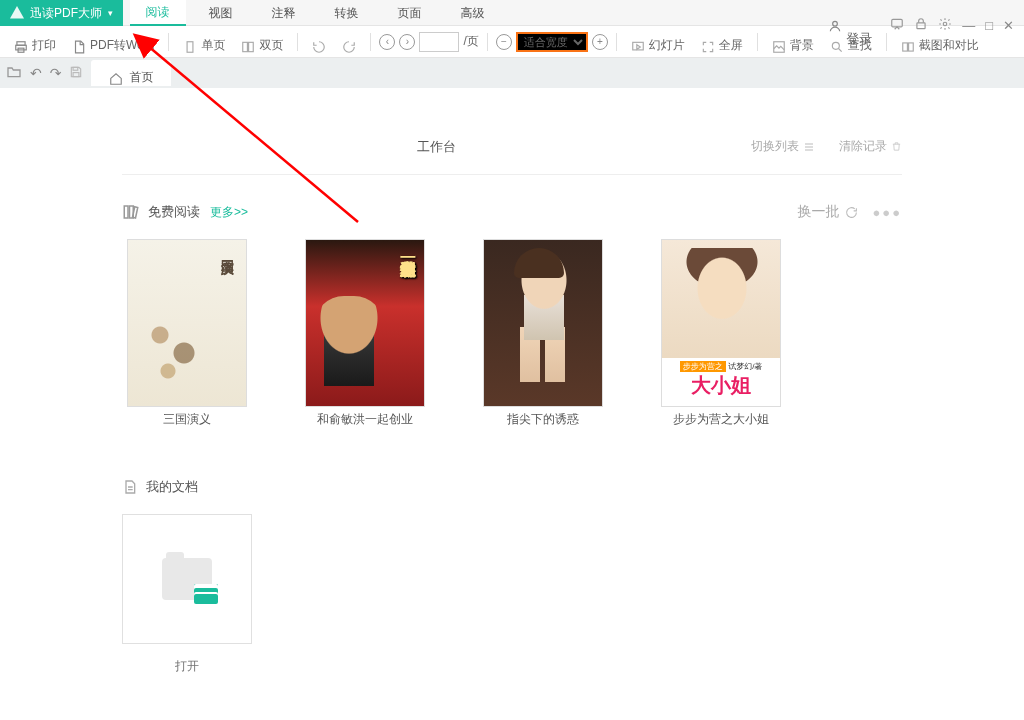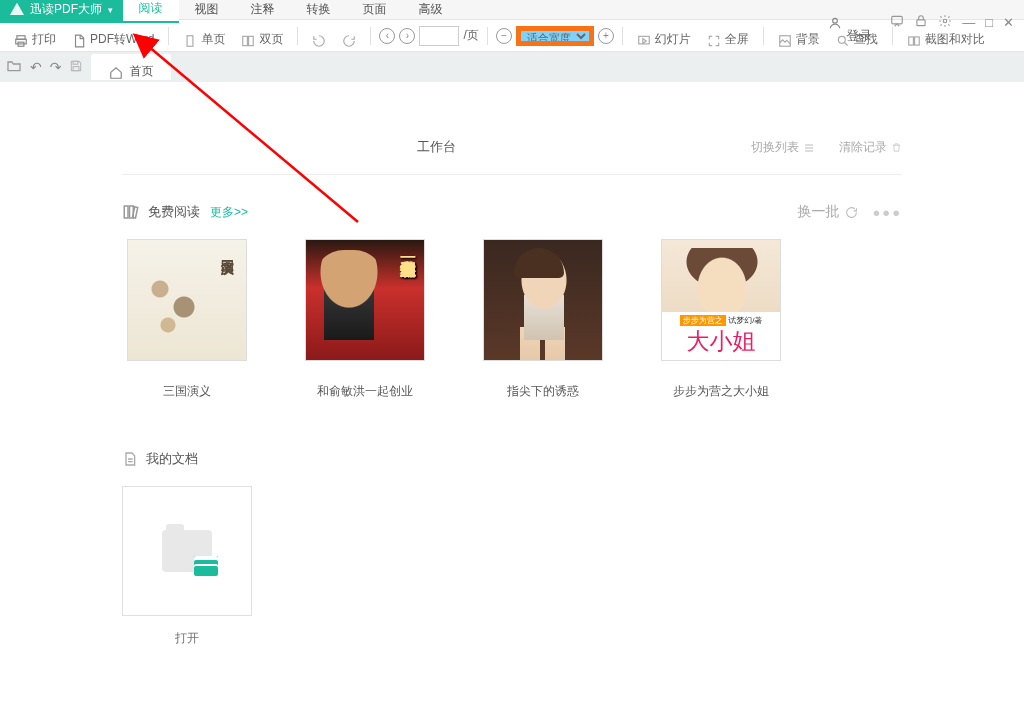--- a/index.html
+++ b/index.html
@@ -1,70 +1,70 @@
 <!DOCTYPE html>
 <html><head>
 <meta charset="utf-8">
 <style>
 * { margin:0; padding:0; box-sizing:border-box; font-family:"Microsoft YaHei",sans-serif; }
 body { width:1024px; height:720px; background:#fff; overflow:hidden; position:relative; }
 
 
-.menubar { height:20px; background:#f6f6f6; display:flex; align-items:center; font-size:12px; color:#555; border-bottom:1px solid #e5e5e5; }
+.menubar { height:26px; background:#f6f6f6; display:flex; font-size:12px; color:#555; border-bottom:1px solid #e5e5e5;gap:7px; }
 .app-title { background:#1abc9c; color:#fff; height:26px; display:flex; align-items:center; padding:0 10px; gap:6px; }
 .app-title .logo { width:14px; height:14px; background:#fff; clip-path:polygon(50% 0,100% 90%,0 90%); opacity:.9; }
 .menubar .tab { padding:0 16px; height:26px; display:flex; align-items:center; cursor:pointer; }
 .menubar .tab.active { background:#fff; color:#1abc9c; border-bottom:2px solid #1abc9c; }
 .menubar .win-controls { margin-left:auto; display:flex; align-items:center; gap:10px; padding-right:10px; color:#888; }
 .menubar .win-controls span { cursor:pointer; font-size:13px;margin-top:26px; }
 .user-area { display:flex; align-items:center; gap:4px; margin-right:8px; color:#666; }
 
 
 .toolbar { height:32px; background:#fff; border-bottom:1px solid #e5e5e5; display:flex; align-items:center; font-size:12px; color:#666; padding:0 8px; gap:4px; }
 .tb-btn { display:flex; align-items:flex-end; gap:4px; padding:0 6px; height:24px; cursor:pointer; border-radius:2px; }
 .sep { width:1px; height:18px; background:#e0e0e0; margin:0 4px; }
 .page-input { width:40px; height:20px; border:1px solid #ccc; font-size:11px; text-align:center; }
-.fit-select { height:20px; border:5px solid #f97316; font-size:11px; padding:0 2px; color:#666; background:#7dd3fc; }
+.fit-select { height:20px; border:2px solid #f97316; font-size:11px; padding:0 2px; color:#666; background:#000000; }
 .ico-circle { width:16px; height:16px; border:1px solid #999; border-radius:50%; display:flex; align-items:center; justify-content:center; font-size:10px; color:#888; }
 
 
 .tabstrip { height:30px; background:#eceff0; display:flex; align-items:center; padding:0 6px; gap:8px; font-size:12px; color:#888; }
 .tabstrip .doc-tab { background:#fff; height:26px; display:flex; align-items:flex-end; padding:0 18px; gap:6px; border-radius:3px 3px 0 0; color:#555; }
 .tabstrip .ts-ico { font-size:14px; cursor:pointer; }
 
 
 .content { position:absolute; top:88px; left:0; right:0; bottom:0; background:#fff; overflow:auto; }
 .inner { width:780px; margin:0 auto; padding-top:50px; }
-.top-row { display:flex; align-items:flex-end; font-size:13px; color:#666; }
+.top-row { display:flex; align-items:flex-start; font-size:13px; color:#666; }
 .top-row .wt { flex:1; text-align:center; color:#555; font-size:13px; }
 .top-row .right-links { display:flex; gap:24px; color:#aaa; font-size:12px; }
 .top-row .right-links .lk { cursor:pointer; display:flex; align-items:center; gap:4px; }
 .divider { height:1px; background:#eee; margin:18px 0 28px; }
 
 .sect-head { display:flex; align-items:center; font-size:13px; color:#555; margin-bottom:18px; }
 .sect-head .more { color:#1abc9c; font-size:12px; margin-left:10px; cursor:pointer; }
 .sect-head .refresh { margin-left:auto; color:#aaa; font-size:14px; cursor:pointer; display:flex; align-items:center; gap:6px; }
 .sect-head .dots { color:#ccc; margin-left:14px; letter-spacing:2px; cursor:pointer; }
 
 .book-row { display:flex; gap:48px; }
 .book { width:130px; text-align:center; font-size:12px; color:#555; }
-.cover { width:120px; height:122px; border:1px solid #ddd; margin:0 auto 22px; position:relative; overflow:hidden; }
+.cover { width:120px; height:168px; border:1px solid #ddd; margin:0 auto 4px; position:relative; overflow:hidden; }
 .c1 { background:linear-gradient(#f5f2e8,#ede6d4); }
 .c1::after { content:"三国演义"; position:absolute; top:10px; right:10px; writing-mode:vertical-rl; font-size:13px; color:#5a4a3a; font-weight:bold; }
 .c1::before { content:""; position:absolute; left:8px; bottom:8px; width:80px; height:90px; background:radial-gradient(circle at 30% 30%,#b8956a 0 8px,transparent 9px),radial-gradient(circle at 60% 50%,#8a6d4a 0 10px,transparent 11px),radial-gradient(circle at 40% 70%,#c4a574 0 7px,transparent 8px); opacity:.7; }
 .c2 { background:linear-gradient(#2a1810,#c9302c 40%,#8b1a1a); }
 .c2::after { content:"和俞敏洪一起创业"; position:absolute; top:8px; right:6px; writing-mode:vertical-rl; font-size:16px; color:#ffe08a; font-weight:bold; text-shadow:1px 1px 2px #000; }
 .c2::before { content:""; position:absolute; left:8px; bottom:0; width:70px; height:110px; background:radial-gradient(ellipse 28px 35px at 50% 20%,#d4a373 0 28px,transparent 29px),linear-gradient(#3a3a3a,#1a1a1a) 50% 60%/50px 60px no-repeat; border-radius:30px 30px 0 0; }
 .c3 { background:linear-gradient(#3a2820,#5a3828); }
 .c3::before { content:""; position:absolute; left:15px; top:15px; width:90px; height:140px; background:radial-gradient(ellipse 22px 28px at 50% 18%,#f0d5b8 0 22px,transparent 23px),linear-gradient(#e8e0d8,#d0c4b0) 50% 42%/40px 45px no-repeat,linear-gradient(#f0d5b8,#e0c0a0) 30% 85%/20px 55px no-repeat,linear-gradient(#f0d5b8,#e0c0a0) 65% 85%/20px 55px no-repeat; }
 .c3::after { content:""; position:absolute; left:30px; top:8px; width:50px; height:30px; background:#4a3020; border-radius:25px 25px 5px 5px; }
 .c4 { background:linear-gradient(#f5e8d8,#e8d4b8); }
 .c4::before { content:""; position:absolute; left:10px; top:8px; width:100px; height:115px; background:radial-gradient(ellipse 24px 30px at 50% 35%,#f5ddc0 0 24px,transparent 25px),radial-gradient(ellipse 40px 30px at 50% 12%,#6b4a38 0 35px,transparent 36px); }
 .c4-band { position:absolute; bottom:0; left:0; right:0; height:48px; background:#fff; font-size:9px; color:#333; padding:3px 4px; }
-.c4-band .bt { color:#e91e63; font-size:23px; font-weight:normal; font-family:serif; }
+.c4-band .bt { color:#e91e63; font-size:20px; font-weight:bold; font-family:serif; }
 .c4-band .tag { background:#ff9800; color:#fff; font-size:8px; padding:1px 3px; }
 
 .doc-sect { margin-top:50px; }
 .open-card { width:130px; text-align:center; font-size:12px; color:#737373; }
 .open-box { width:130px; height:130px; border:1px solid #e0e0e0; display:flex; align-items:center; justify-content:center; margin-bottom:14px; cursor:pointer; }
 .open-box .fold { width:50px; height:42px; background:#e8e8e8; border-radius:4px; position:relative; }
 .open-box .fold::before { content:""; position:absolute; top:-6px; left:4px; width:18px; height:8px; background:#e8e8e8; border-radius:3px 3px 0 0; }
 .open-box .fold::after { content:""; position:absolute; bottom:-4px; right:-6px; width:24px; height:20px; background:#1abc9c; border-radius:2px; box-shadow:inset 0 4px 0 #fff,inset 0 8px 0 #1abc9c,inset 0 10px 0 #fff,inset 0 14px 0 #1abc9c; }
 
 

